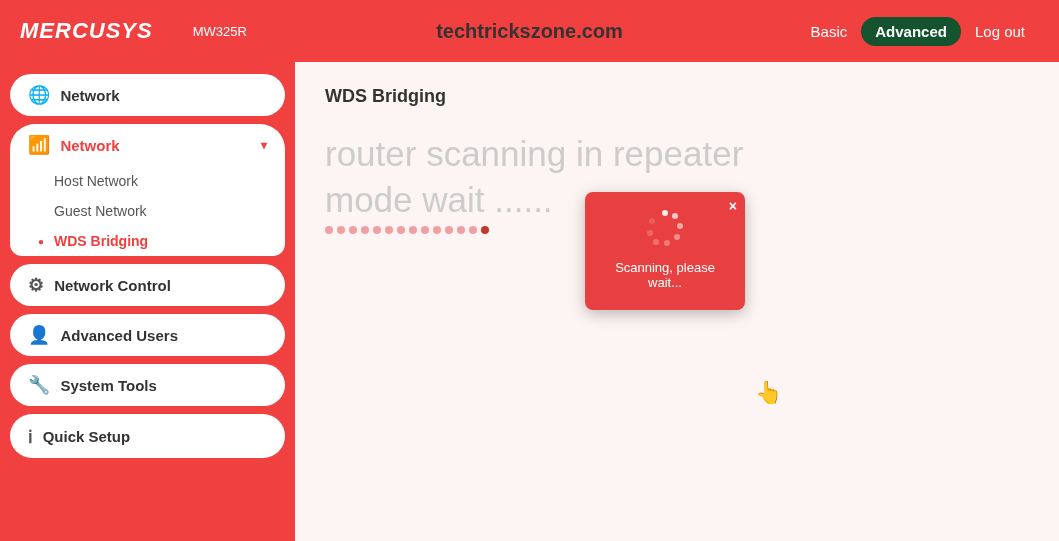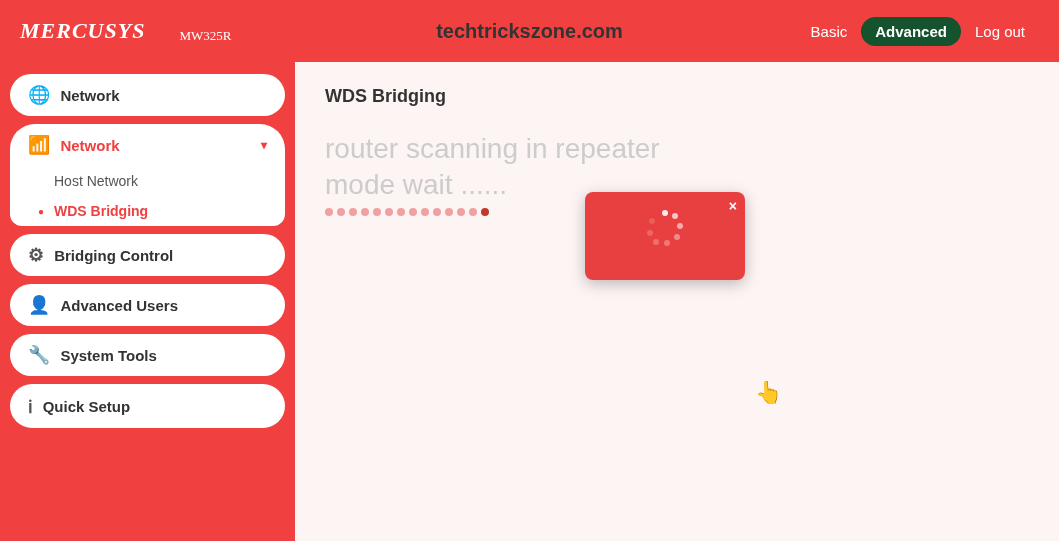--- a/index.html
+++ b/index.html
@@ -15,23 +15,22 @@
     #header {
       background: #f04040;
       height: 62px;
       display: flex;
       align-items: center;
       padding: 0 20px;
       position: relative;
     }
     #logo-area {
       display: flex;
-      align-items: flex-end;
-      gap: 10px;
-      font-family: Liberation Serif, serif;
+      align-items: center;
+      gap: 16px;
     }
     #logo-mercusys {
       color: white;
       font-size: 22px;
       font-weight: 900;
       letter-spacing: 1px;
       font-style: italic;
     }
     #logo-model {
       color: white;
@@ -144,21 +143,21 @@
       position: relative;
       overflow: hidden;
     }
     #page-title {
       font-size: 18px;
       font-weight: 600;
       color: #333;
       margin-bottom: 24px;
     }
     #scanning-text {
-      font-size: 28px;
+      font-size: 35px;
       color: #ccc;
       font-weight: 300;
       line-height: 1.3;
       max-width: 600px;
     }
 
     
     #progress-dots {
       display: flex;
       align-items: center;
@@ -251,26 +250,27 @@
       <span>Network</span>
     </div>
 
     <div class="sidebar-item wireless-item">
       <span class="icon">📶</span>
       <span>Network</span>
       <span style="margin-left:auto; font-size:12px;">▾</span>
     </div>
     <div class="wireless-submenu">
       <div class="submenu-item">Host Network</div>
+      <div class="submenu-item">Guest Network</div>
       <div class="submenu-item active">WDS Bridging</div>
     </div>
 
     <div class="sidebar-item">
       <span class="icon">⚙</span>
-      <span>Bridging Control</span>
+      <span>Network Control</span>
     </div>
 
     <div class="sidebar-item">
       <span class="icon">👤</span>
       <span>Advanced Users</span>
     </div>
 
     <div class="sidebar-item">
       <span class="icon">🔧</span>
       <span>System Tools</span>
@@ -313,18 +313,19 @@
           <circle cx="20" cy="5" r="3" fill="rgba(255,255,255,0.9)"></circle>
           <circle cx="30" cy="8" r="3" fill="rgba(255,255,255,0.7)"></circle>
           <circle cx="35" cy="18" r="3" fill="rgba(255,255,255,0.55)"></circle>
           <circle cx="32" cy="29" r="3" fill="rgba(255,255,255,0.4)"></circle>
           <circle cx="22" cy="35" r="3" fill="rgba(255,255,255,0.3)"></circle>
           <circle cx="11" cy="34" r="3" fill="rgba(255,255,255,0.25)"></circle>
           <circle cx="5" cy="25" r="3" fill="rgba(255,255,255,0.2)"></circle>
           <circle cx="7" cy="13" r="3" fill="rgba(255,255,255,0.15)"></circle>
         </svg>
       </div>
+      <div id="modal-label">Scanning, please wait...</div>
     </div>
 
     <div id="cursor">👆</div>
 
   </div>
 </div>
 
 </body></html>

